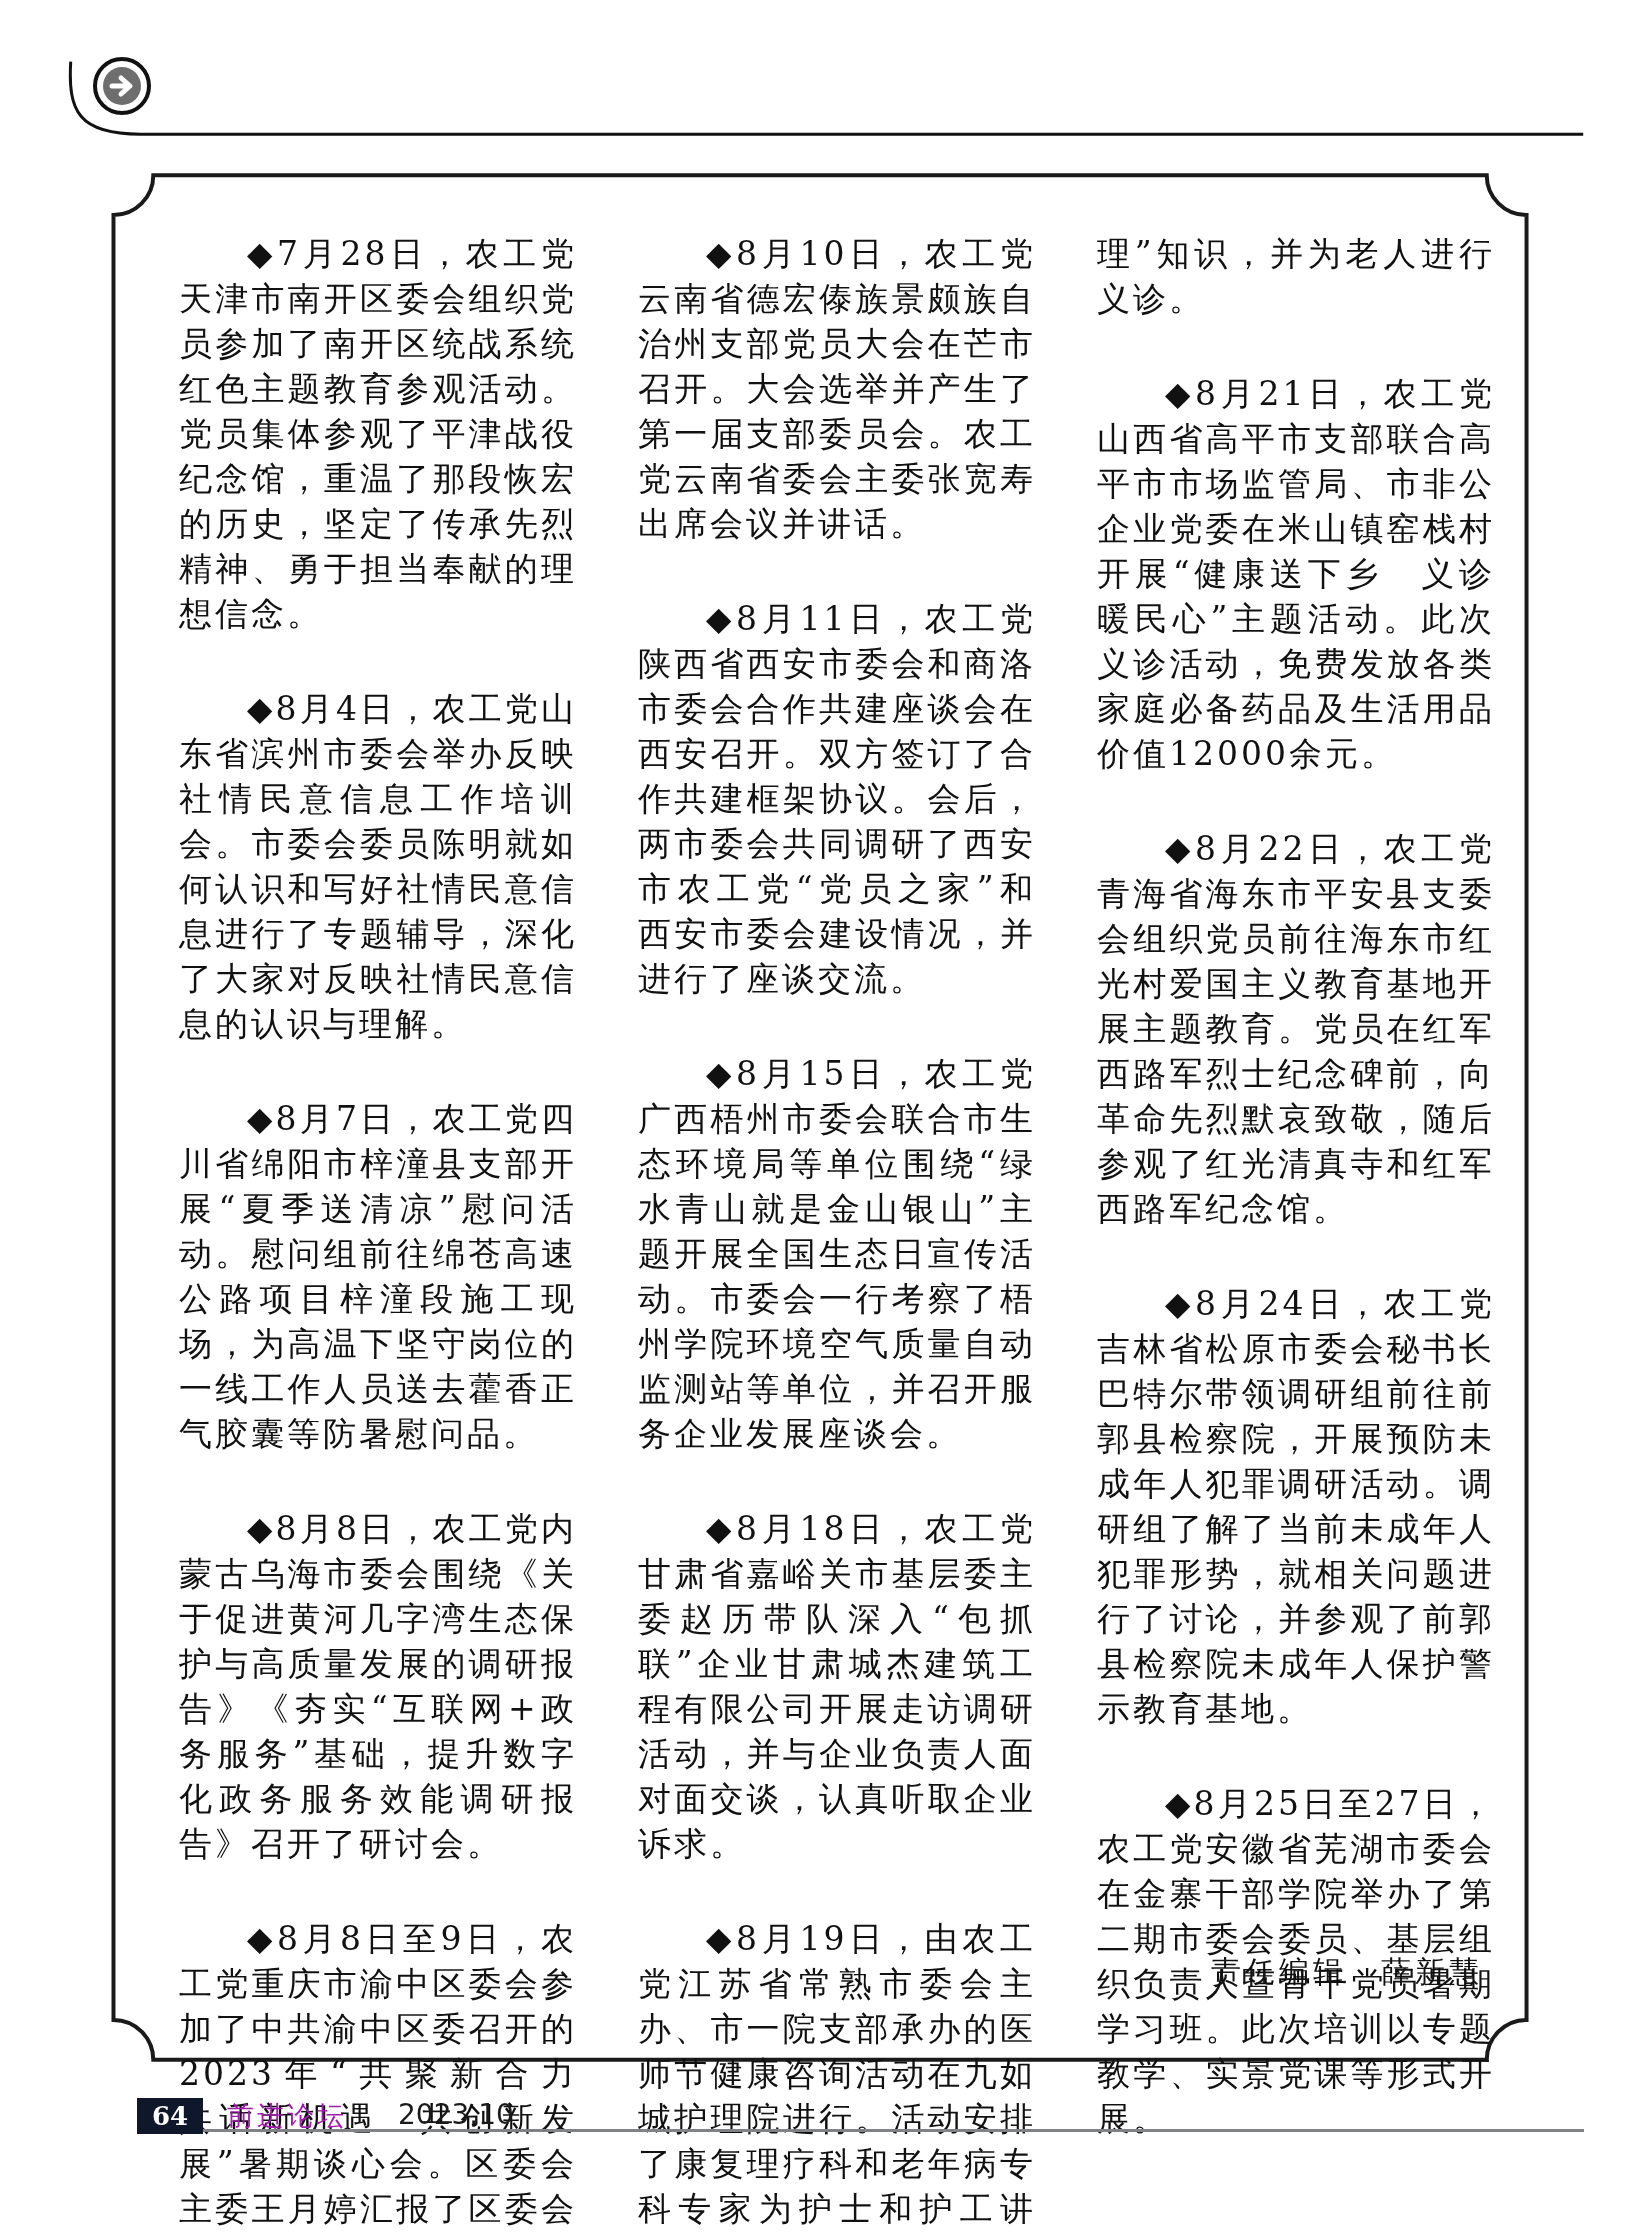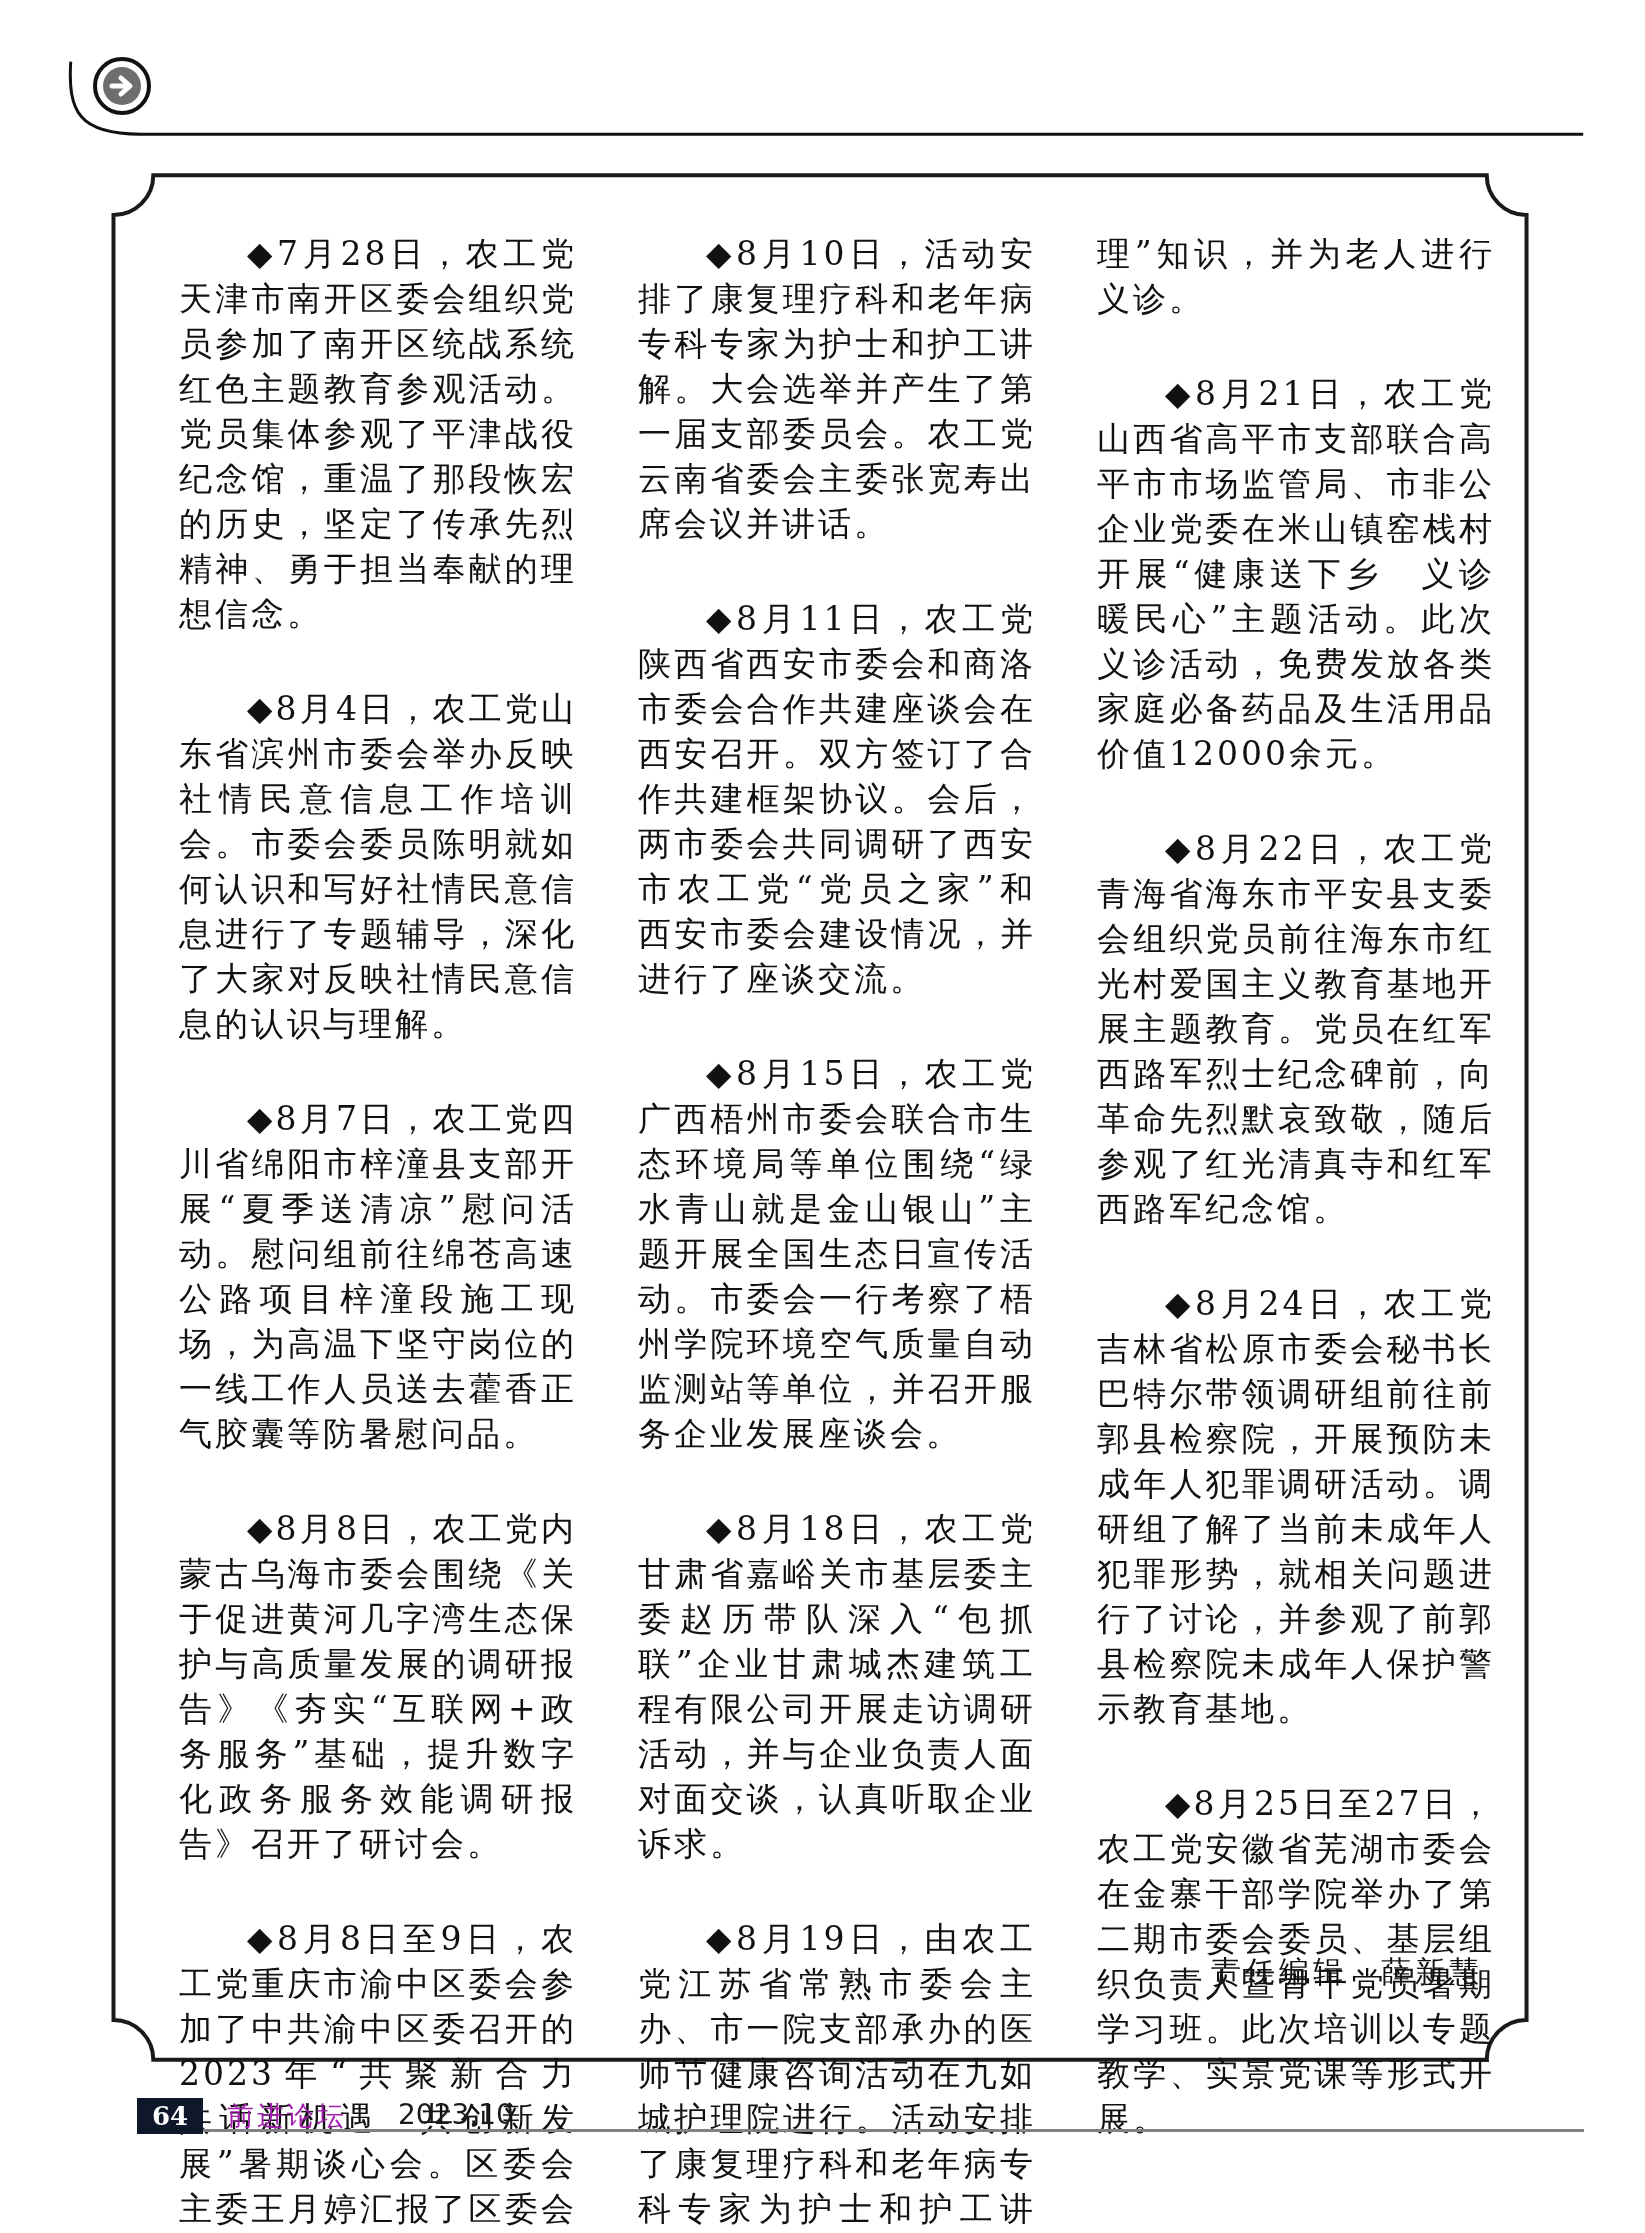--- a/index.html
+++ b/index.html
@@ -87,21 +87,21 @@
 
     <section class="col">
       <p>◆7月28日，农工党天津市南开区委会组织党员参加了南开区统战系统红色主题教育参观活动。党员集体参观了平津战役纪念馆，重温了那段恢宏的历史，坚定了传承先烈精神、勇于担当奉献的理想信念。</p>
       <p>◆8月4日，农工党山东省滨州市委会举办反映社情民意信息工作培训会。市委会委员陈明就如何认识和写好社情民意信息进行了专题辅导，深化了大家对反映社情民意信息的认识与理解。</p>
       <p>◆8月7日，农工党四川省绵阳市梓潼县支部开展“夏季送清凉”慰问活动。慰问组前往绵苍高速公路项目梓潼段施工现场，为高温下坚守岗位的一线工作人员送去藿香正气胶囊等防暑慰问品。</p>
       <p>◆8月8日，农工党内蒙古乌海市委会围绕《关于促进黄河几字湾生态保护与高质量发展的调研报告》《夯实“互联网+政务服务”基础，提升数字化政务服务效能调研报告》召开了研讨会。</p>
       <p>◆8月8日至9日，农工党重庆市渝中区委会参加了中共渝中区委召开的2023年“共聚新合力　共话新机遇　共创新发展”暑期谈心会。区委会主委王月婷汇报了区委会重点工作和成绩，并作主题发言。</p>
     </section>
 
     <section class="col">
-      <p>◆8月10日，活动安排了康复理疗科和老年病专科专家为护士和护工讲解。大会选举并产生了第一届支部委员会。农工党云南省委会主委张宽寿出席会议并讲话。</p>
+      <p>◆8月10日，农工党云南省德宏傣族景颇族自治州支部党员大会在芒市召开。大会选举并产生了第一届支部委员会。农工党云南省委会主委张宽寿出席会议并讲话。</p>
       <p>◆8月11日，农工党陕西省西安市委会和商洛市委会合作共建座谈会在西安召开。双方签订了合作共建框架协议。会后，两市委会共同调研了西安市农工党“党员之家”和西安市委会建设情况，并进行了座谈交流。</p>
       <p>◆8月15日，农工党广西梧州市委会联合市生态环境局等单位围绕“绿水青山就是金山银山”主题开展全国生态日宣传活动。市委会一行考察了梧州学院环境空气质量自动监测站等单位，并召开服务企业发展座谈会。</p>
       <p>◆8月18日，农工党甘肃省嘉峪关市基层委主委赵历带队深入“包抓联”企业甘肃城杰建筑工程有限公司开展走访调研活动，并与企业负责人面对面交谈，认真听取企业诉求。</p>
       <p>◆8月19日，由农工党江苏省常熟市委会主办、市一院支部承办的医师节健康咨询活动在九如城护理院进行。活动安排了康复理疗科和老年病专科专家为护士和护工讲解“老年运动障碍康复概述”“老年护</p>
     </section>
 
     <section class="col">
       <p class="cont">理”知识，并为老人进行义诊。</p>
       <p>◆8月21日，农工党山西省高平市支部联合高平市市场监管局、市非公企业党委在米山镇窑栈村开展“健康送下乡　义诊暖民心”主题活动。此次义诊活动，免费发放各类家庭必备药品及生活用品价值12000余元。</p>
       <p>◆8月22日，农工党青海省海东市平安县支委会组织党员前往海东市红光村爱国主义教育基地开展主题教育。党员在红军西路军烈士纪念碑前，向革命先烈默哀致敬，随后参观了红光清真寺和红军西路军纪念馆。</p>

